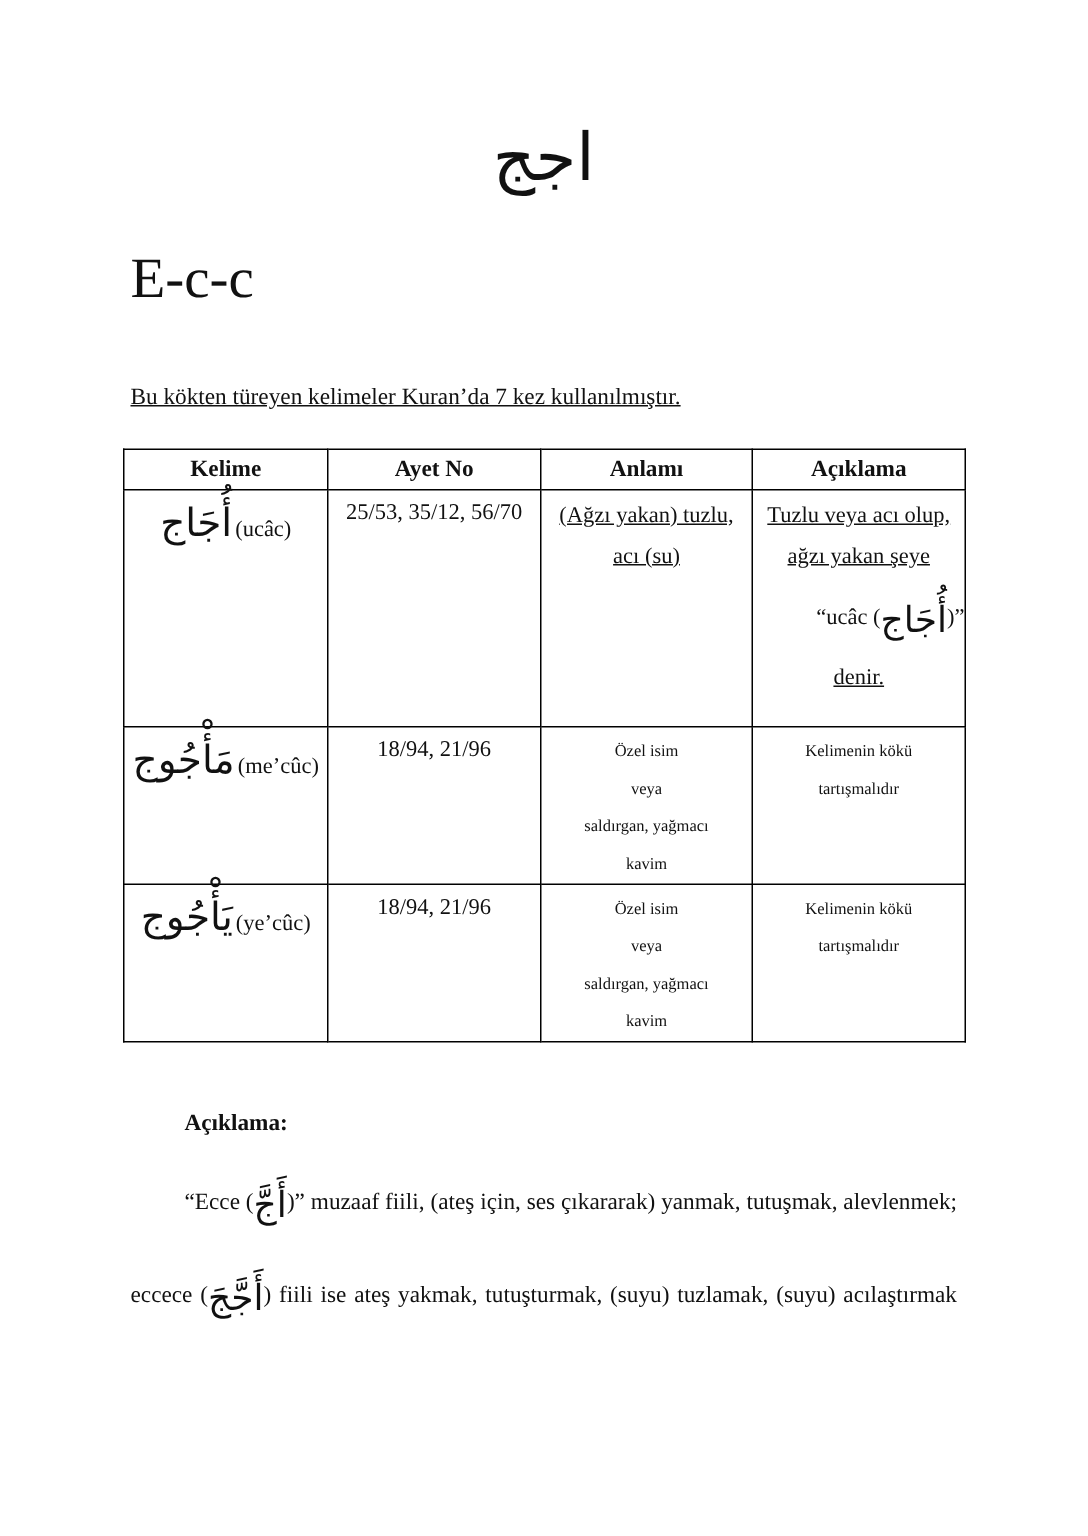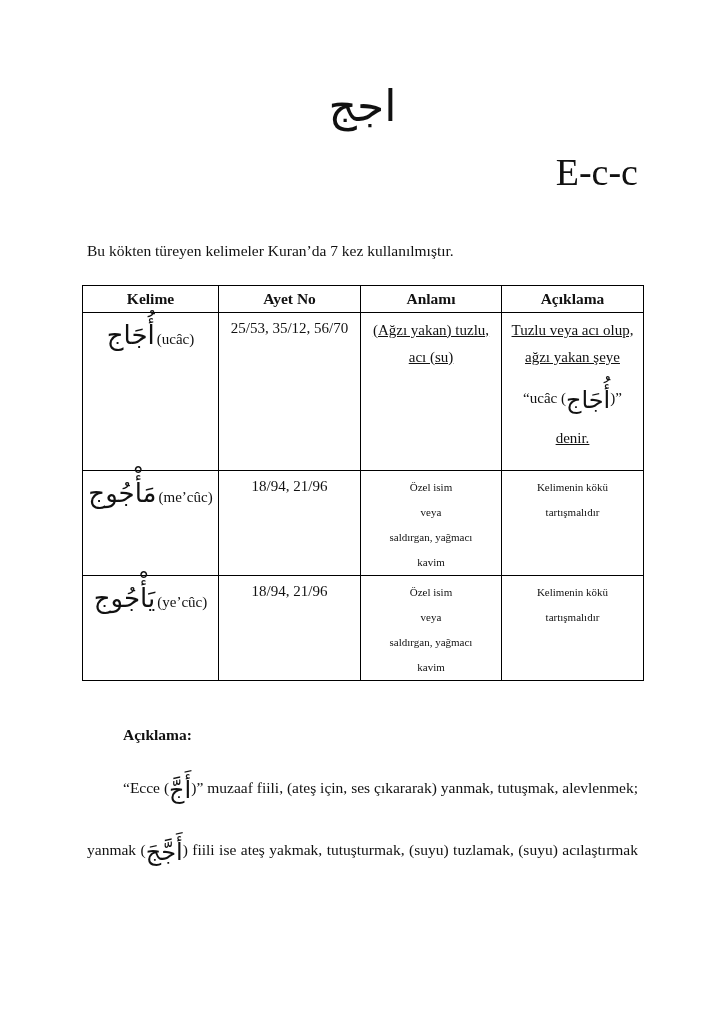--- a/index.html
+++ b/index.html
@@ -20,30 +20,31 @@
     overflow: hidden;
   }
   .title-ar {
     margin-top: 78px;
     text-align: center;
     font-size: 44px;
     line-height: 1.25;
     font-family: "DejaVu Sans", sans-serif;
   }
   .title-latin {
-    margin-top: 18px;
-    text-align: right;
+    margin-top: 32px;
+    text-align: left;
     font-size: 38px;
     line-height: 1.15;
   }
   .intro {
     margin: 46px 0 0 0;
     font-size: 15.5px;
     line-height: 20px;
     text-align: left;
+    text-decoration: underline;
   }
   table.words {
     margin-top: 24px;
     margin-left: -5px;
     width: 561px;
     border-collapse: collapse;
     table-layout: fixed;
   }
   table.words th, table.words td {
     border: 1.5px solid #000000;
@@ -67,21 +68,21 @@
     font-family: "DejaVu Sans", sans-serif;
   }
   .word-latin {
     font-size: 15px;
     margin-left: 2px;
   }
   .ayet-cell { padding-top: 7px !important; font-size: 15px; }
   .cell-pad { padding-top: 4px !important; }
   .cell-line { line-height: 25px; font-size: 11px; }
   .cell-line-w { line-height: 27px; font-size: 15px; text-decoration: underline; }
-  .quote-line { line-height: 54px; font-size: 15px; }
+  .quote-line { line-height: 54px; font-size: 15px; text-align: right; }
   .ar-inline {
     font-size: 24px;
     line-height: 1;
     vertical-align: -5px;
     font-family: "DejaVu Sans", sans-serif;
   }
   .exp-heading {
     margin-top: 44px;
     padding-left: 36px;
     font-weight: bold;
@@ -171,16 +172,16 @@
           <div class="cell-line">tartışmalıdır</div>
         </td>
       </tr>
     </tbody>
   </table>
 
   <div class="exp-heading">Açıklama:</div>
 
   <div class="exp-line first"><span>“Ecce (</span><span class="ar-inline">أَجَّ</span><span>)” muzaaf fiili, (ateş için, ses çıkararak) yanmak, tutuşmak, alevlenmek;</span></div>
 
-  <div class="exp-line"><span>yanmak (</span><span class="ar-inline">أَجَّجَ</span><span>) fiili ise ateş yakmak, tutuşturmak, (suyu) tuzlamak, (suyu) acılaştırmak</span></div>
+  <div class="exp-line"><span>eccece (</span><span class="ar-inline">أَجَّجَ</span><span>) fiili ise ateş yakmak, tutuşturmak, (suyu) tuzlamak, (suyu) acılaştırmak</span></div>
 
 
 </div>
 
 </body></html>

